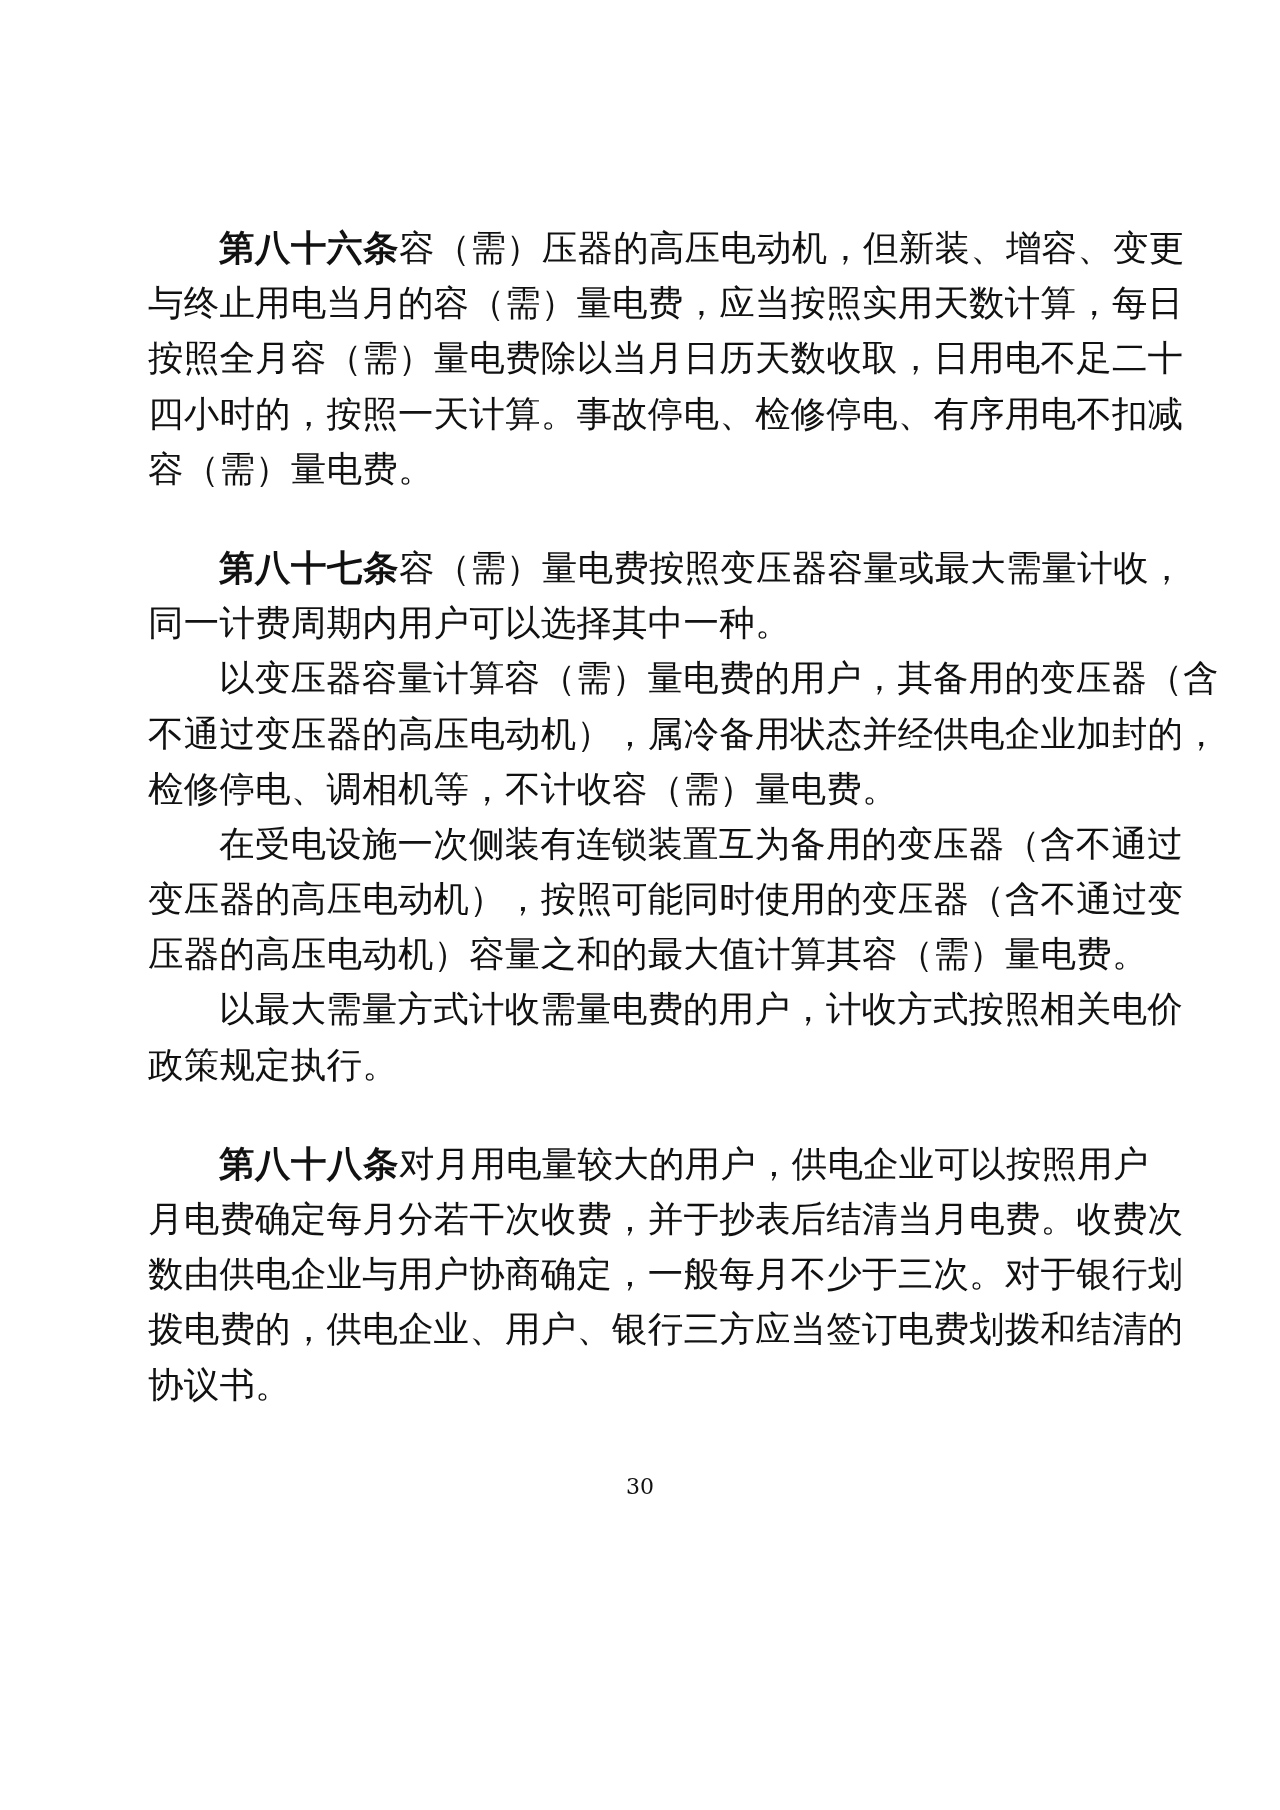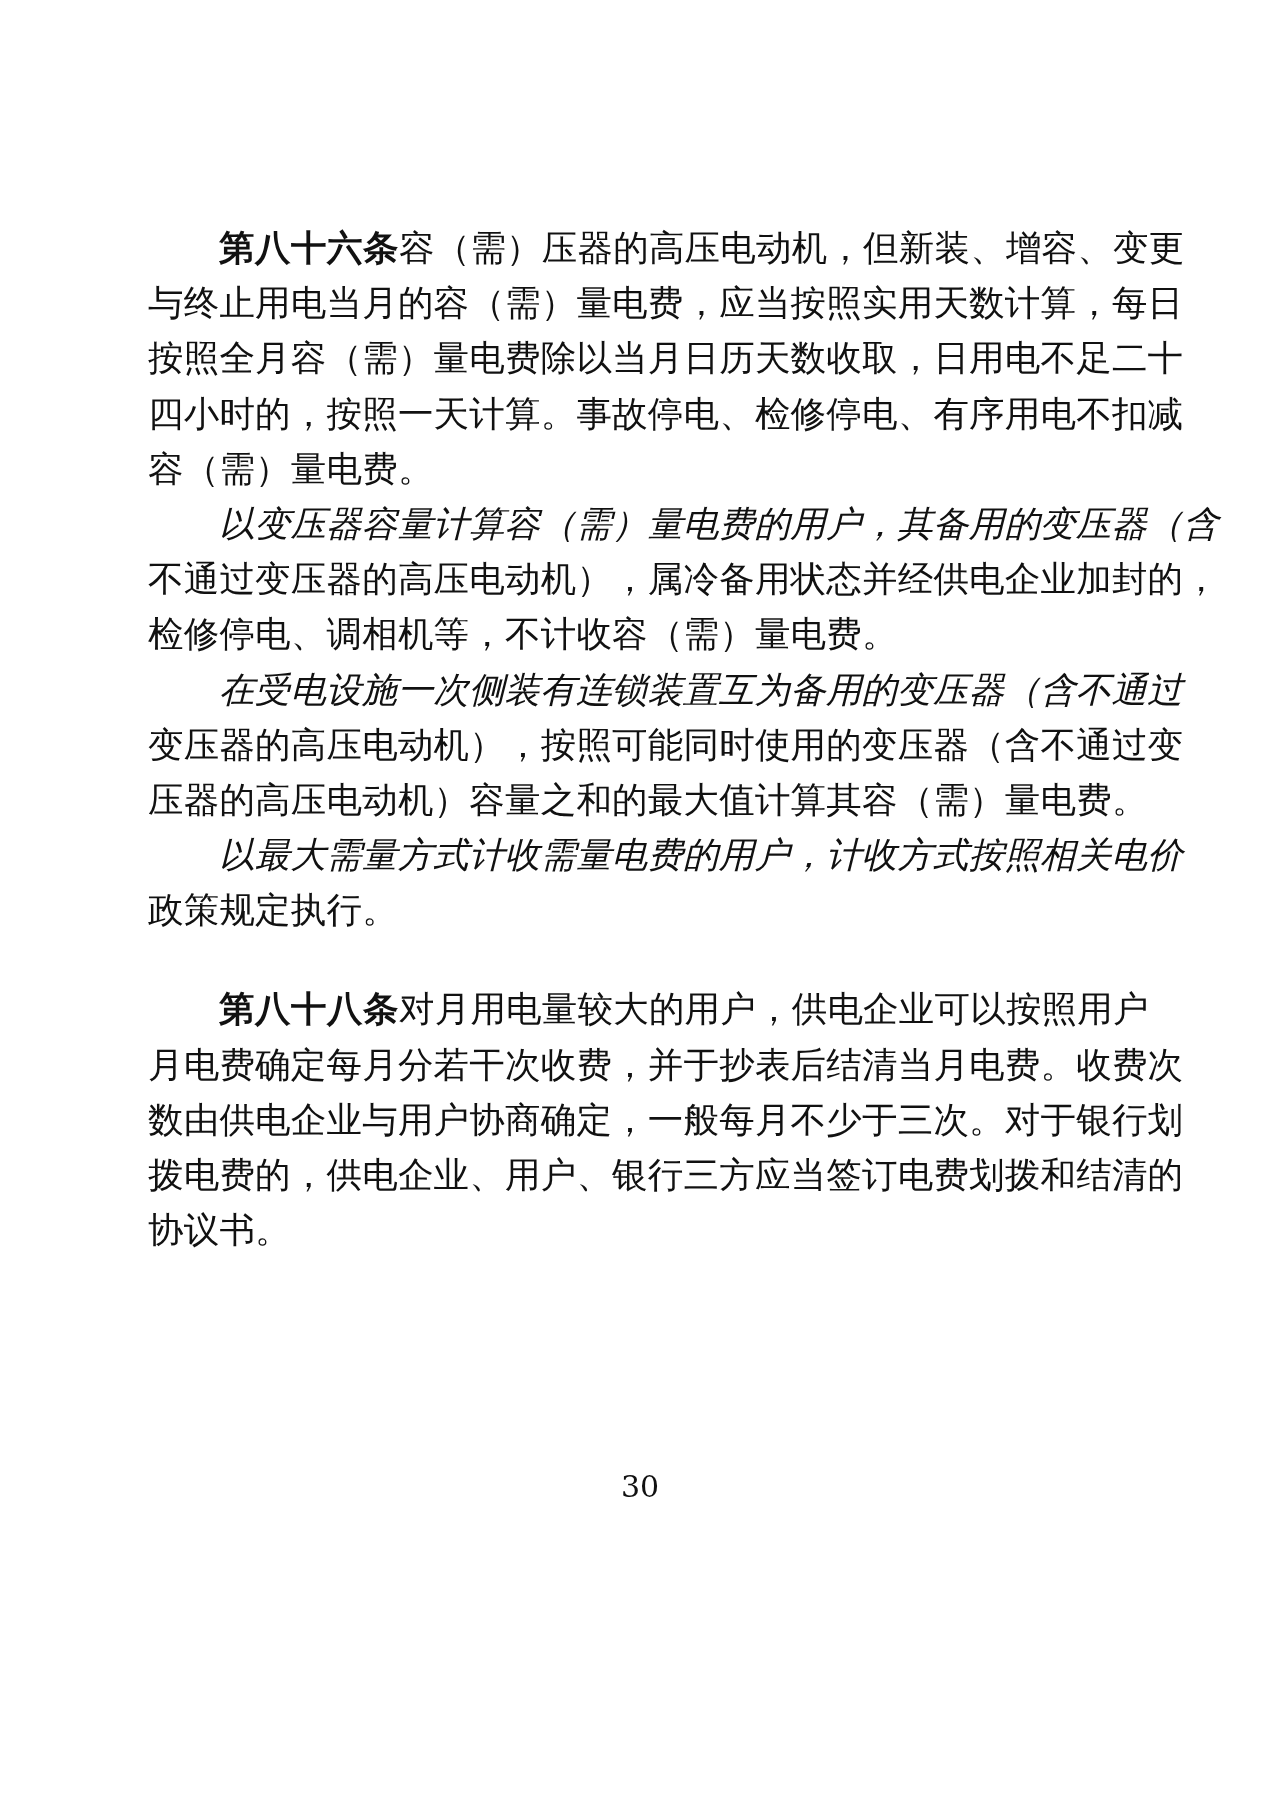--- a/index.html
+++ b/index.html
@@ -51,21 +51,20 @@
   .line.justify {
     display: flex;
     justify-content: space-between;
     width: 836px;
   }
   .line.justify > span {
     display: inline-block;
   }
   .line.indent {
     padding-left: 71px;
-    font-style: italic;
   }
   .line.indent-flex {
     width: 765px;
     margin-left: 71px;
     margin-top: 44px;
   }
   .art {
     font-weight: bold;
     letter-spacing: 0.5px;
     font-family: "DejaVu Serif", "Liberation Serif", serif;
@@ -75,21 +74,21 @@
     width: 14px;
   }
   .footer {
     position: absolute;
     left: 0;
     top: 1470px;
     width: 1280px;
     text-align: center;
   }
   .page-number {
-    font-size: 30px;
+    font-size: 22px;
     line-height: 34px;
     font-family: "DejaVu Serif", "Liberation Serif", serif;
     color: #111111;
   }
 </style>
 </head>
 <body>
 
 <div class="page">
 
@@ -100,20 +99,28 @@
         <span class="art">第八十六条</span>
         <span class="art-gap"></span>
         <span>容（需）压器的高压电动机，但新装、增容、变更</span>
       </div>
       <div class="line">与终止用电当月的容（需）量电费，应当按照实用天数计算，每日</div>
       <div class="line">按照全月容（需）量电费除以当月日历天数收取，日用电不足二十</div>
       <div class="line">四小时的，按照一天计算。事故停电、检修停电、有序用电不扣减</div>
       <div class="line">容（需）量电费。</div>
     </div>
 
+    <div class="para">
+      <div class="line justify indent-flex">
+        <span class="art">第八十七条</span>
+        <span class="art-gap"></span>
+        <span>容（需）量电费按照变压器容量或最大需量计收，</span>
+      </div>
+      <div class="line">同一计费周期内用户可以选择其中一种。</div>
+    </div>
 
     <div class="para">
       <div class="line indent">以变压器容量计算容（需）量电费的用户，其备用的变压器（含</div>
       <div class="line">不通过变压器的高压电动机），属冷备用状态并经供电企业加封的，</div>
       <div class="line">检修停电、调相机等，不计收容（需）量电费。</div>
     </div>
 
     <div class="para">
       <div class="line indent">在受电设施一次侧装有连锁装置互为备用的变压器（含不通过</div>
       <div class="line">变压器的高压电动机），按照可能同时使用的变压器（含不通过变</div>

